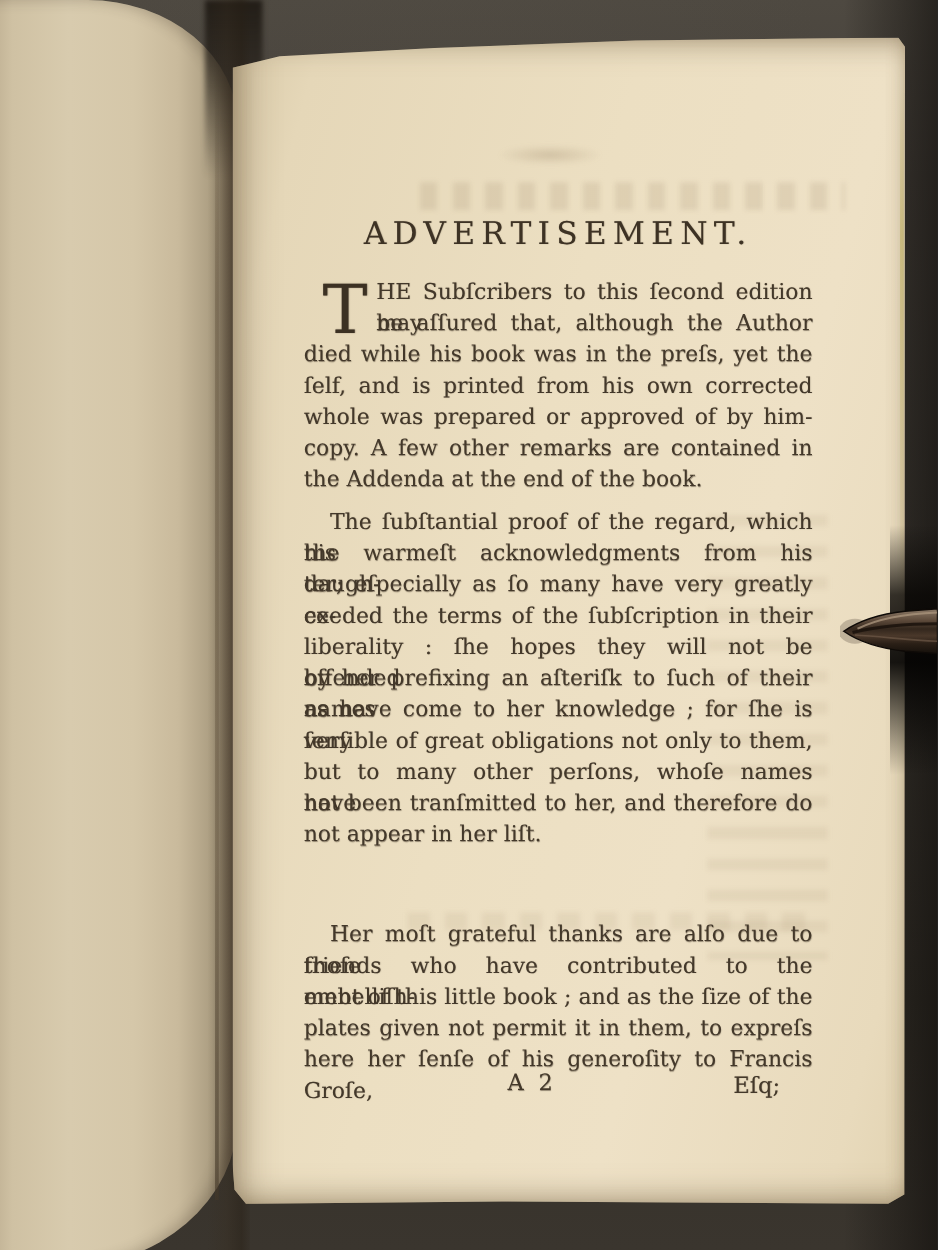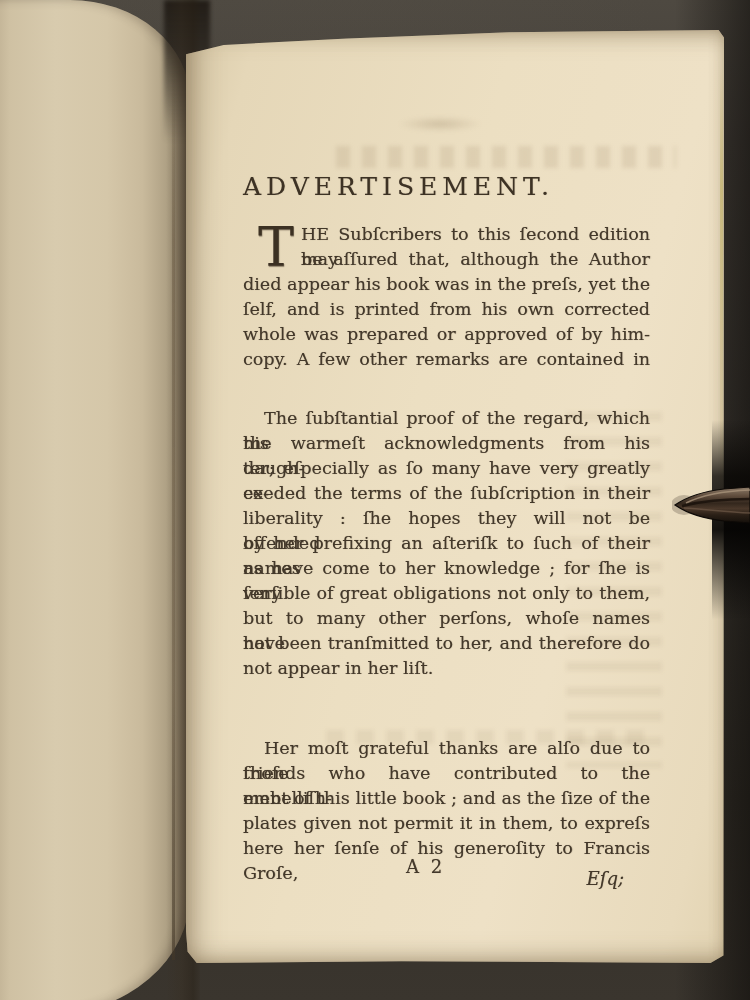--- a/index.html
+++ b/index.html
@@ -57,41 +57,41 @@
     background:repeating-linear-gradient(180deg,rgba(148,126,94,0.10) 0 9px,rgba(148,126,94,0) 9px 25px);}
   .ghost-footer{left:140px;top:700px;width:330px;height:14px;
     background:repeating-linear-gradient(90deg,rgba(148,126,94,0.10) 0 18px,rgba(148,126,94,0) 18px 30px);}
   
   .text-block{
     position:absolute;left:57px;top:0;width:407px;color:#43382a;
     text-shadow:0.3px 0.4px 0.7px rgba(62,50,35,0.5);
   }
   .title{
     position:absolute;left:0;top:142px;width:100%;
-    font-size:25px;letter-spacing:5px;color:#3d3224;
+    font-size:25px;letter-spacing:5px;text-align:center;color:#3d3224;
     white-space:nowrap;
   }
   .para{position:absolute;left:0;width:100%;}
   .para-1{top:192px;}
   .para-2{top:376px;}
   .para-3{top:706px;}
   .para .line{
     height:25px;line-height:25px;font-size:17.5px;
     text-align:justify;text-align-last:justify;overflow:visible;
   }
   .para .line.line-last{text-align-last:left;}
   .para .line.drop-indent{padding-left:58px;}
   .para.indent-first div.line:first-of-type{text-indent:21px;}
   .dropcap{
     position:absolute;left:15px;top:4px;font-size:54px;line-height:44px;
     color:#3c3123;text-shadow:0.4px 0.5px 1px rgba(55,44,30,0.6);
   }
   .footer-line{position:absolute;left:0;top:826px;width:100%;height:25px;font-size:18px;}
   .signature-mark{position:absolute;left:163px;top:0;letter-spacing:3px;}
-  .catchword{position:absolute;right:26px;top:12px;font-style:italic;}
+  .catchword{position:absolute;right:26px;top:2px;}
   
   .pen-dark-patch{
     position:absolute;left:712px;top:420px;width:38px;height:200px;
     background:linear-gradient(180deg,rgba(8,6,4,0) 0%,rgba(8,6,4,0.8) 28%,rgba(4,3,2,0.92) 55%,rgba(8,6,4,0) 100%);
   }
   .pen-tip{position:absolute;left:672px;top:478px;width:78px;height:54px;filter:blur(0.5px);}
 </style>
 </head>
 <body>
 
@@ -110,24 +110,25 @@
     <div class="gilt-edge"></div>
 
     <div class="text-block">
       <div class="title">ADVERTISEMENT.</div>
 
       <div class="para para-1">
         <span class="dropcap">T</span>
 
       <div class="line drop-indent">HE Subſcribers to this ſecond edition may</div>
           <div class="line drop-indent">be aſſured that, although the Author</div>
-          <div class="line">died appear his book was in the preſs, yet the</div>
+          <div class="line">died while his book was in the preſs, yet the</div>
           <div class="line">ſelf, and is printed from his own corrected</div>
           <div class="line">whole was prepared or approved of by him-</div>
           <div class="line">copy. A few other remarks are contained in</div>
+          <div class="line line-last">the Addenda at the end of the book.</div>
         </div>
 
       <div class="para para-2 indent-first">
 
       <div class="line">The ſubſtantial proof of the regard, which his</div>
           <div class="line">the warmeſt acknowledgments from his daugh-</div>
           <div class="line">ter; eſpecially as ſo many have very greatly ex-</div>
           <div class="line">ceeded the terms of the ſubſcription in their</div>
           <div class="line">liberality : ſhe hopes they will not be offended</div>
           <div class="line">by her prefixing an aſteriſk to ſuch of their names</div>

